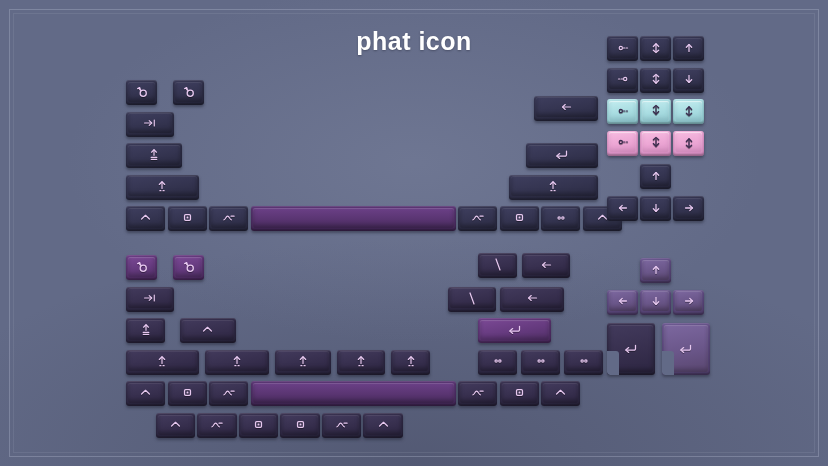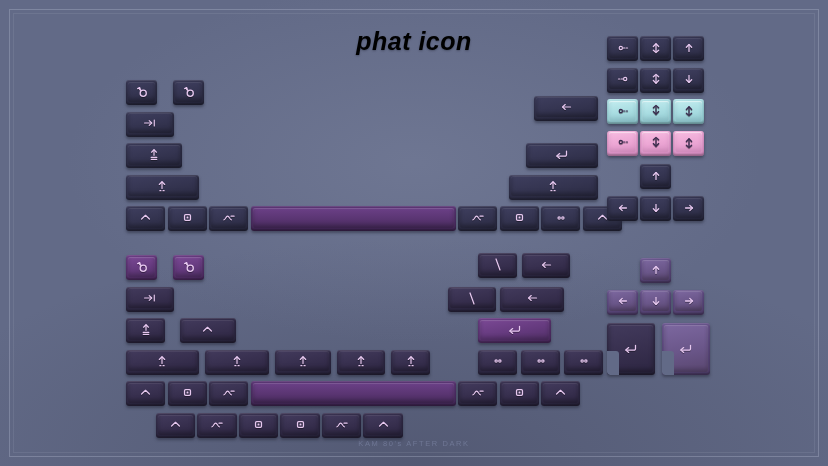--- a/index.html
+++ b/index.html
@@ -33,24 +33,23 @@
     pointer-events:none;
   }
 
   
   .title-block{
     position:absolute;left:0;top:29px;width:828px;text-align:center;
     pointer-events:none;
   }
   .title-main{
     font-size:25px;font-weight:bold;letter-spacing:.5px;
-    color:#000000;
+    color:#ffffff;
     text-shadow:0 1px 2px rgba(40,44,62,.45);
     line-height:1;
-    font-style:italic;
   }
   .title-sub{
     margin-top:6px;
     font-size:9.5px;letter-spacing:5.5px;font-weight:normal;
     color:#8e97b3;
     line-height:1;
   }
   .footer-note{
     position:absolute;left:0;bottom:18px;width:828px;text-align:center;
     font-size:7.5px;letter-spacing:1.6px;
@@ -132,21 +131,20 @@
 
 <div id="stage">
   <div class="bg-light"></div>
   <div class="frame"></div>
   <div class="frame-inner"></div>
 
   <div class="title-block">
     <div class="title-main">phat icon</div>
   </div>
 
-  <div class="footer-note">KAM 80's AFTER DARK</div>
 
   <div id="keys-layer">
       <div class="key k-dark" title="Esc" style="left: 126px; top: 80px; width: 31px; height: 25px;">
         <div class="top">
           <span class="glyph glyph-light" style="color: rgb(231, 200, 239);">
             <svg width="14" height="14" viewBox="0 0 16 16">
               <circle cx="9.4" cy="9.4" r="3.5" stroke-width="1.5" stroke-linecap="round" stroke-linejoin="round"></circle>
               <path d="M7.2 6.6 A3.6 3.6 0 0 1 5.2 3.0" stroke-width="1.5" stroke-linecap="round" stroke-linejoin="round"></path>
               <path d="M5.2 3.0 L3.1 4.1 M5.2 3.0 L6.0 5.4" stroke-width="1.5" stroke-linecap="round" stroke-linejoin="round"></path>
             </svg>

